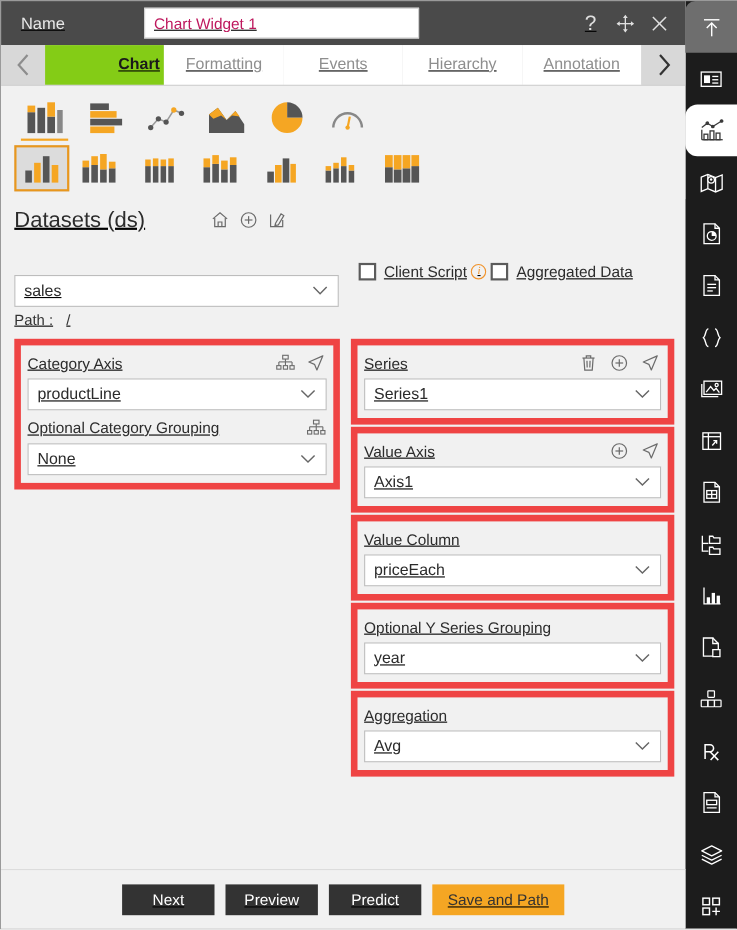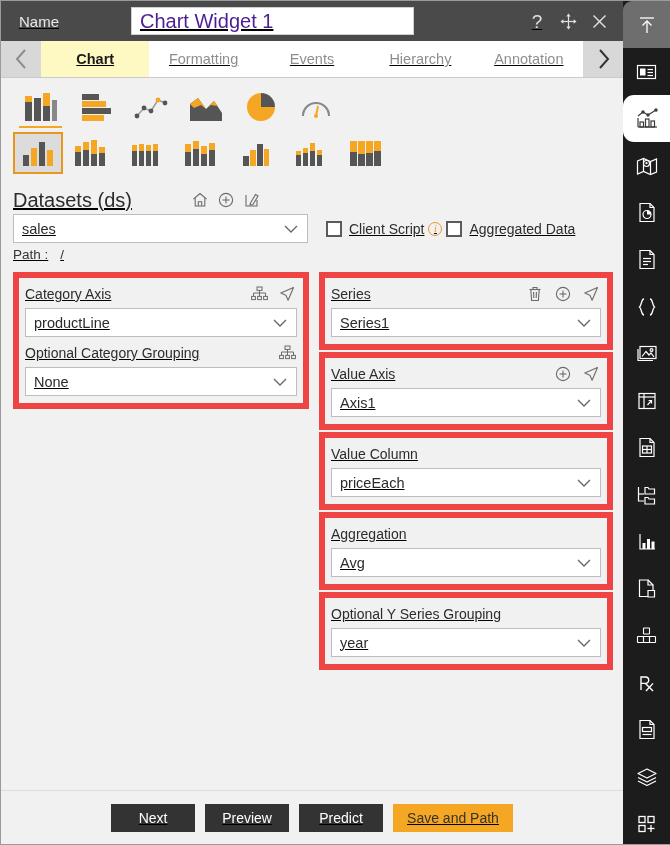--- a/index.html
+++ b/index.html
@@ -33,22 +33,22 @@
   }
   .titlebar .tb-label {
     font-size: 15px; color: #e9e9e9;
     width: 112px;
   }
   .name-input {
     flex: 0 0 250px;
     height: 28px;
     background: #ffffff;
     border: 1px solid #cfcfcf;
-    font-size: 20px;
-    color: #4c1d95;
+    font-size: 14px;
+    color: #be185d;
     padding: 0 8px;
     font-family: "Liberation Sans", sans-serif;
     outline: none;
   }
   .tb-spacer { flex: 1 1 auto; }
   .tb-icons { display: flex; align-items: center; gap: 11px; padding-right: 4px;}
   .tb-icon {
     width: 20px; height: 20px;
     display: flex; align-items: center; justify-content: center;
     color: #e0e0e0;
@@ -75,23 +75,24 @@
     flex: 1 1 0;
     display: flex; align-items: center; justify-content: center;
     font-size: 14.5px;
     color: #8e8e8e;
     background: #ffffff;
     cursor: pointer;
     white-space: nowrap;
     padding: 0 4px;
   }
   .tab.active {
-    background: #fef9c3;
+    background: #84cc16;
     color: #1a1a1a;
     font-weight: bold;
+    justify-content: flex-end;
   }
   
   .charttypes {
     background: #f1f1f1;
     padding: 7px 0 6px 0;
     flex: 0 0 auto;
   }
   .ct-row {
     display: flex;
     align-items: flex-end;
@@ -455,21 +456,21 @@
           <span class="icon-btn">
             <svg width="16" height="16" viewBox="0 0 16 16" fill="none" stroke="#6b6b6b" stroke-width="1.1">
               <path d="M2,3 L2,14 L13,14 L13,8"></path>
                 <path d="M6.5,11 L11.5,2.5 L14,4 L9,12.5 L6,13 Z"></path>
             </svg>
           </span>
         </div>
       </div>
 
       <div class="ds-line2">
-        <div class="select" style="width:295px;">
+        <div class="select" style="width:295px;margin-top:36px;">
           <span>sales</span>
           <span class="caret">
             <svg width="16" height="10" viewBox="0 0 16 10" fill="none" stroke="#666" stroke-width="1.3">
                 <polyline points="2,2 8,8 14,2"></polyline>
               </svg>
           </span>
         </div>
         <div class="chk-wrap">
           <span class="chkbox"></span>
           <span class="chk-label">Client Script</span>
@@ -627,38 +628,38 @@
             <span class="caret">
               <svg width="16" height="10" viewBox="0 0 16 10" fill="none" stroke="#666" stroke-width="1.3">
                   <polyline points="2,2 8,8 14,2"></polyline>
                 </svg>
             </span>
           </div>
         </div>
 
         <div class="panel">
           <div class="panel-head">
-            <span>Aggregation</span>
+            <span>Optional Y Series Grouping</span>
           </div>
           <div class="select fld">
-            <span>Avg</span>
+            <span>year</span>
             <span class="caret">
               <svg width="16" height="10" viewBox="0 0 16 10" fill="none" stroke="#666" stroke-width="1.3">
                   <polyline points="2,2 8,8 14,2"></polyline>
                 </svg>
             </span>
           </div>
         </div>
 
         <div class="panel">
           <div class="panel-head">
-            <span>Optional Y Series Grouping</span>
+            <span>Aggregation</span>
           </div>
           <div class="select fld">
-            <span>year</span>
+            <span>Avg</span>
             <span class="caret">
               <svg width="16" height="10" viewBox="0 0 16 10" fill="none" stroke="#666" stroke-width="1.3">
                   <polyline points="2,2 8,8 14,2"></polyline>
                 </svg>
             </span>
           </div>
         </div>
       </div>
     </div>
 

